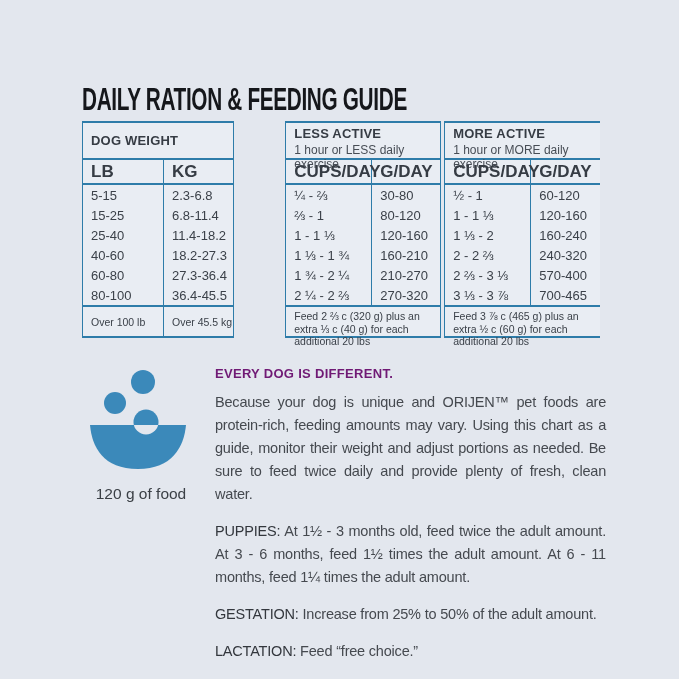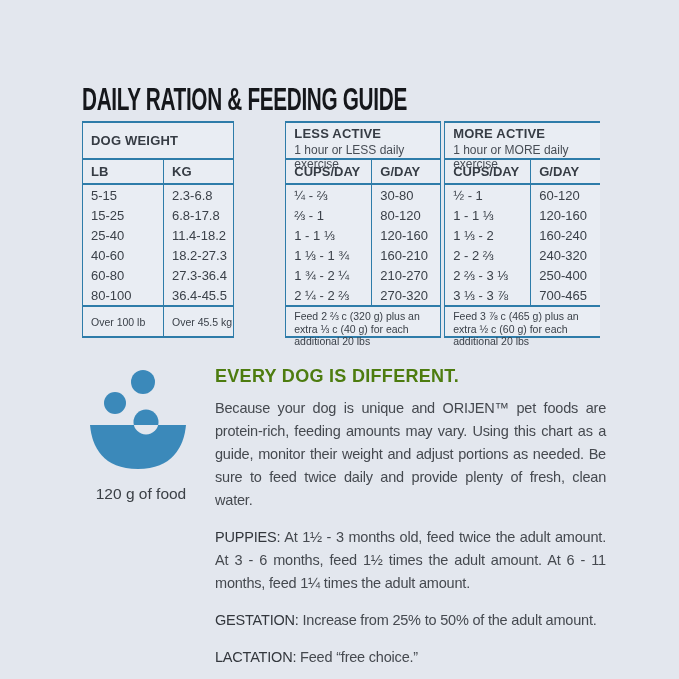--- a/index.html
+++ b/index.html
@@ -38,21 +38,21 @@
     border-bottom:2px solid #2e7ca9;
     padding:3px 4px 0 8px;
   }
   .ghead.vcenter { display:flex; align-items:center; padding-top:0; }
   .gtitle { font-size:13px; font-weight:700; letter-spacing:0.2px; color:#363c44; }
   .gsub   { font-size:12px; margin-top:2px; color:#474d55; }
 
   .shead {
     display:flex; height:25px; box-sizing:border-box;
     border-bottom:2px solid #2e7ca9;
-    font-size:13px; font-weight:700; color:#363c44;
+    font-size:17px; font-weight:700; color:#363c44;
   }
   .cell1 {
     width:81px; flex-shrink:0; box-sizing:border-box;
     border-right:1px solid #2e7ca9;
     display:flex; align-items:center; padding-left:8px;
   }
   .g2 .cell1, .g3 .cell1 { width:86px; }
   .cell2 { flex:1; display:flex; align-items:center; padding-left:8px; }
 
   .drow { display:flex; height:20px; font-size:13px; color:#3b4149; }
@@ -69,21 +69,21 @@
   
   .cup-wrap { position:absolute; left:86px; top:366px; width:108px; height:108px; }
   .cup-note {
     position:absolute; left:74px; top:484px; width:134px;
     text-align:center; font-size:15.5px; line-height:19px; color:#3b4046;
   }
 
   
   .info { position:absolute; left:215px; top:366px; width:391px; color:#45494f; }
   .info-heading {
-    font-size:18px; font-weight:700; letter-spacing:0.3px; color:#4d7c0f; margin:0;
+    font-size:13px; font-weight:700; letter-spacing:0.3px; color:#701a75; margin:0;
   }
   .para {
     margin:10px 0 0 0; font-size:14.5px; line-height:23px;
     text-align:justify; letter-spacing:-0.2px;
   }
   .para strong { font-weight:400; color:#33373d; }
   .mt14 { margin-top:14px; }
 </style>
 </head>
 <body>
@@ -102,21 +102,21 @@
         <div class="cell1">LB</div>
         <div class="cell2">KG</div>
       </div>
       <div>
         <div class="drow">
           <div class="cell1">5-15</div>
           <div class="cell2">2.3-6.8</div>
         </div>
         <div class="drow">
           <div class="cell1">15-25</div>
-          <div class="cell2">6.8-17.8</div>
+          <div class="cell2">6.8-11.4</div>
         </div>
         <div class="drow">
           <div class="cell1">25-40</div>
           <div class="cell2">11.4-18.2</div>
         </div>
         <div class="drow">
           <div class="cell1">40-60</div>
           <div class="cell2">18.2-27.3</div>
         </div>
         <div class="drow">
@@ -195,21 +195,21 @@
         <div class="drow">
           <div class="cell1">1 ⅓ - 2</div>
           <div class="cell2">160-240</div>
         </div>
         <div class="drow">
           <div class="cell1">2 - 2 ⅔</div>
           <div class="cell2">240-320</div>
         </div>
         <div class="drow">
           <div class="cell1">2 ⅔ - 3 ⅓</div>
-          <div class="cell2">250-400</div>
+          <div class="cell2">570-400</div>
         </div>
         <div class="drow">
           <div class="cell1">3 ⅓ - 3 ⅞</div>
           <div class="cell2">700-465</div>
         </div>
       </div>
       <div class="frow">
         <div class="fnote">Feed 3 ⅞ c (465 g) plus an extra ½ c (60 g) for each additional 20 lbs</div>
       </div>
     </div>

